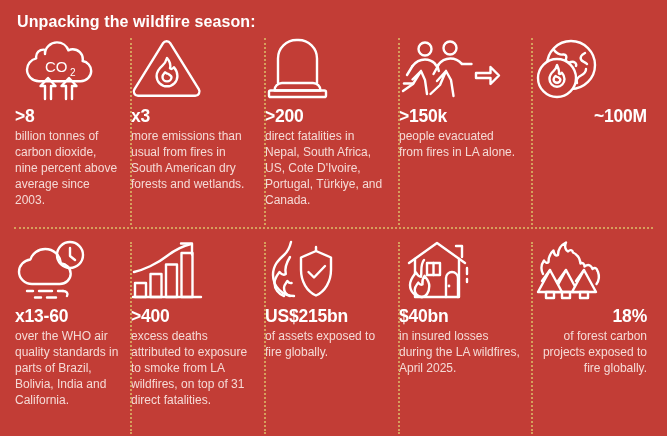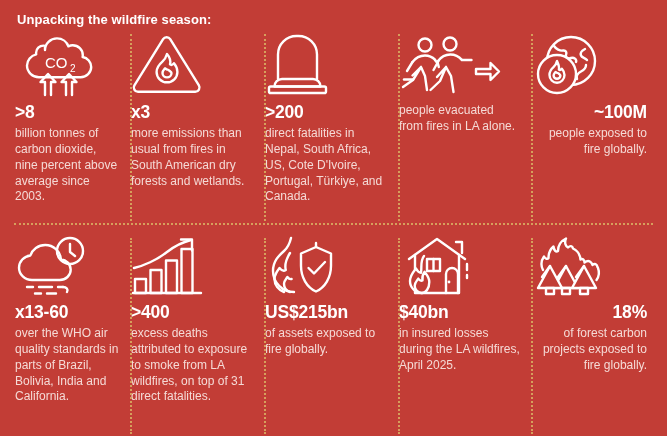--- a/index.html
+++ b/index.html
@@ -16,21 +16,21 @@
   }
   #infographic {
     position: absolute;
     inset: 0;
     background: #c23d36;
     display: flex;
     flex-direction: column;
   }
   .title {
     color: #ffffff;
-    font-size: 13px;
+    font-size: 16px;
     font-weight: bold;
     letter-spacing: 0.1px;
     padding: 13px 0 0 17px;
     line-height: 1.1;
   }
   .rows {
     flex: 1;
     display: flex;
     flex-direction: column;
     padding: 0;
@@ -163,37 +163,37 @@
             <path d="M22 33l-8.5 8.5M22 33l4 9 2 14M22 33l-8 13-10 7"></path>
             <path d="M14 45.5h-9"></path>
             <circle cx="51" cy="10" r="6.5"></circle>
             <path d="M39 27c3-4 7.4-6.5 12.3-6.5 4.6 0 8.7 2.1 11.5 5.4"></path>
             <path d="M63 26h9.5"></path>
             <path d="M39.5 27 34.5 36"></path>
             <path d="M47 33l-9 10M47 33l5 9 2.5 16M47 33l-6 14-9.5 9"></path>
             <path d="M77 35h14.5v-6l8.5 8.5-8.5 8.5v-6H77z"></path>
           </svg>
         </div>
+        <div class="stat">&gt;150k</div>
         <div class="desc">people evacuated from fires in LA alone.</div>
       </div>
 
       <div class="cell c5 sep">
         <div class="icon-wrap">
           <svg width="78" height="62" viewBox="0 0 78 62" fill="none" stroke="#ffffff" stroke-width="2.4" stroke-linecap="round" stroke-linejoin="round">
             <circle cx="39" cy="27" r="24"></circle>
             <path d="M22 12c2 3 6 5 9 4.5 3-.5 4 2 3 4.5-1 2.5 2 4 5 3 3-1 6 1.5 5 4"></path>
             <path d="M53 15c-3 1.5-5 4-4 6.5 1 2.5 4 2 6 4.5"></path>
             <path d="M45 45c-1-3 1-6 4-7.5 3-1.5 5-4 5-6.5"></path>
             <circle cx="25" cy="40" r="19" fill="#c23d36"></circle>
             <path d="M25 27c0 0-1 4-3.5 6.2C19 35.4 17.5 37.8 17.5 41c0 4.3 3.4 7.8 7.5 7.8s7.5-3.5 7.5-7.8c0-3-1.2-4.7-2.6-6.3-.9 1-2.2 1.5-3 .8.8-2.9-.8-6-1.9-8.5z"></path>
             <path d="M25 44.8c-1.9 0-3.4-1.5-3.4-3.3 0-1.7 1-2.4 2-3.6.6.8 1.4 1.2 2.4 1.2 1.2 1 2.4 1.6 2.4 2.4 0 1.8-1.5 3.3-3.4 3.3z"></path>
           </svg>
         </div>
         <div class="stat">~100M</div>
-        <div class="desc">people exposed to fire globally.</div>
       </div>
     </div>
 
     <div class="hrule"></div>
 
     <div class="row row-2">
 
       <div class="cell c1">
         <div class="icon-wrap">
           <svg width="86" height="60" viewBox="0 0 86 60" fill="none" stroke="#ffffff" stroke-width="2.4" stroke-linecap="round" stroke-linejoin="round">

